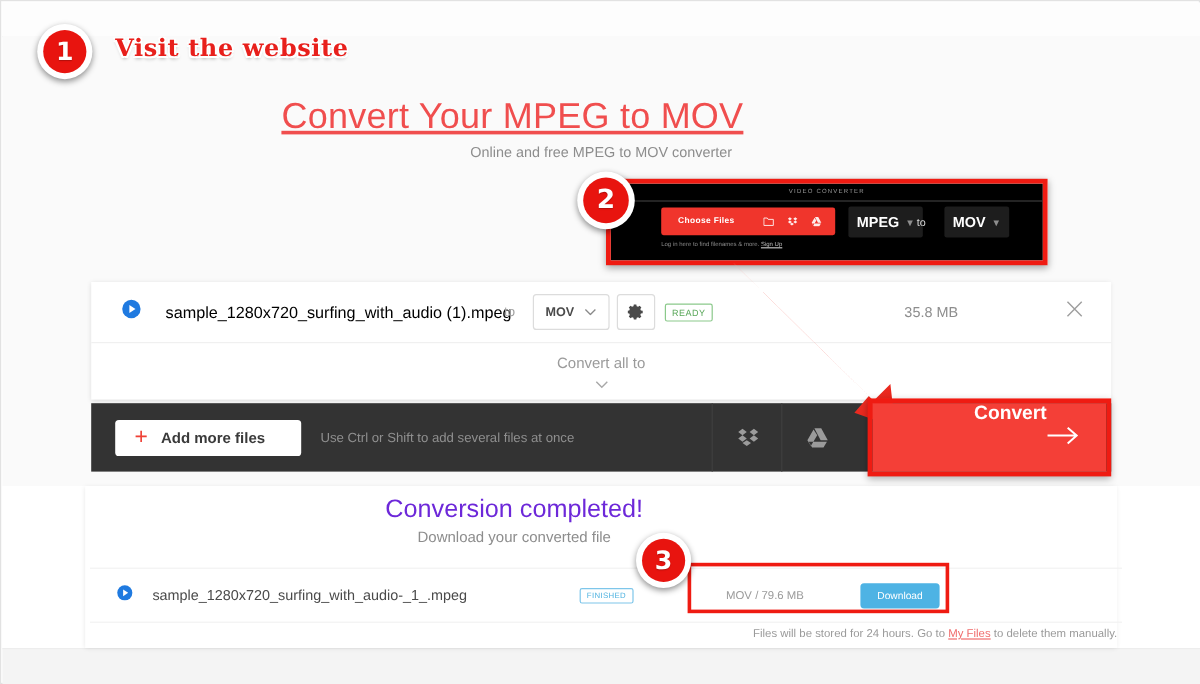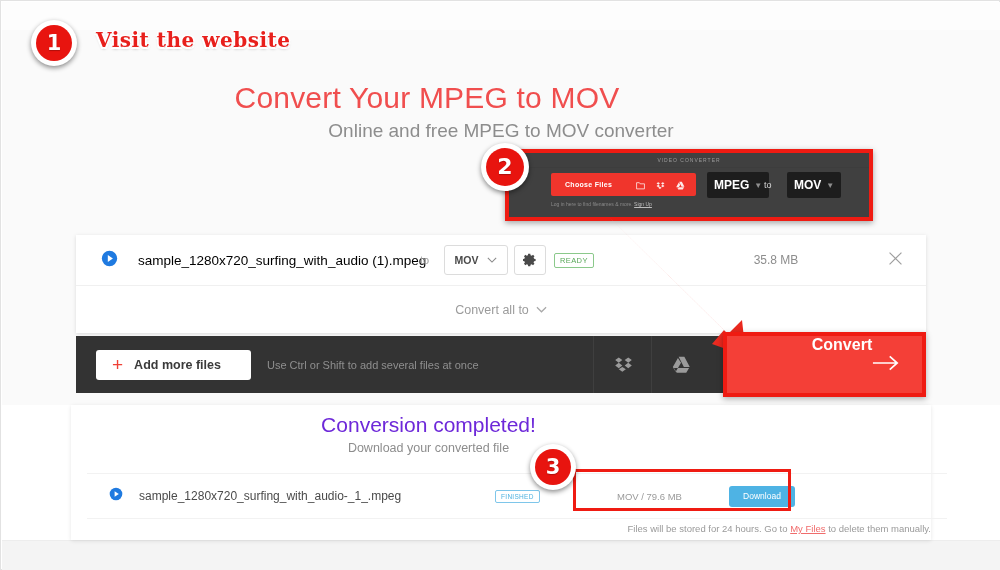--- a/index.html
+++ b/index.html
@@ -51,36 +51,36 @@
     color:#e8201c;
     text-shadow:
       -1.5px -1.5px 0 #fff, 1.5px -1.5px 0 #fff,
       -1.5px  1.5px 0 #fff, 1.5px  1.5px 0 #fff,
       0 2px 3px rgba(0,0,0,.28);
   }
 
   
   .hero-title{
     position:absolute;left:0;top:80px;width:852px;text-align:center;
-    font-size:30px;color:#f04e4e;font-weight:normal;letter-spacing:.2px;
+    font-size:30px;color:#f04e4e;font-weight:normal;letter-spacing:.2px;text-decoration:underline;
   }
   .hero-sub{
     position:absolute;left:0;top:119px;width:1000px;text-align:center;
-    font-size:19px;color:#8d8d8d;
+    font-size:12px;color:#8d8d8d;
   }
 
   
   .widget-hl{
     position:absolute;left:504px;top:148px;width:368px;height:72px;
     border:4px solid #ef1b12;box-sizing:border-box;z-index:20;
     box-shadow:0 2px 6px rgba(0,0,0,.35);
   }
   .widget{
     position:absolute;left:508px;top:152px;width:360px;height:64px;
-    background:#404040;z-index:19;overflow:hidden;
+    background:#000000;z-index:19;overflow:hidden;
   }
   .widget-tab{
     position:absolute;left:0;top:0;width:360px;height:14px;
     border-bottom:1px solid #3d3d3d;
     font-size:5px;color:#9a9a9a;letter-spacing:1px;
     text-align:center;line-height:14px;text-transform:uppercase;
   }
   .choose-btn{
     position:absolute;left:42px;top:20px;width:145px;height:23px;
     background:#f0352c;border-radius:2px;
@@ -129,21 +129,21 @@
   }
   .badge-ready{
     position:absolute;left:478px;
     border:1px solid #8bc98b;color:#5aa75a;background:#fff;
     font-size:7.5px;letter-spacing:.4px;padding:2px 5px;border-radius:2px;
   }
   .fsize{position:absolute;left:620px;width:160px;text-align:center;font-size:12px;color:#8d8d8d;}
   .xbtn{position:absolute;right:22px;display:block;}
   .convert-all{
     height:47px;display:flex;align-items:center;justify-content:center;
-    gap:7px;font-size:12.5px;color:#9b9b9b;
+    gap:7px;font-size:12.5px;color:#9b9b9b;flex-direction:column;
   }
 
   
   .toolbar{
     position:absolute;left:75px;top:335px;width:850px;height:57px;
     background:#333333;display:flex;align-items:center;
   }
   .addbtn{
     margin-left:20px;width:155px;height:30px;background:#fff;border-radius:3px;
     display:flex;align-items:center;gap:11px;padding-left:16px;box-sizing:border-box;
@@ -176,21 +176,21 @@
   }
   .done-title{
     position:absolute;left:0;top:8px;width:715px;text-align:center;
     font-size:21px;color:#6d28d9;
   }
   .done-sub{
     position:absolute;left:0;top:36px;width:715px;text-align:center;
     font-size:12.5px;color:#8d8d8d;
   }
   .done-row{
-    position:absolute;left:16px;top:68px;width:860px;height:44px;
+    position:absolute;left:4px;top:68px;width:860px;height:44px;
     display:flex;align-items:center;border-top:1px solid #f2f2f2;border-bottom:1px solid #f2f2f2;
   }
   .done-row .play-ic{margin-left:22px;}
   .done-row .fname{margin-left:16px;font-size:12px;color:#4a4a4a;}
   .badge-finished{
     position:absolute;left:408px;
     border:1px solid #7ec6ea;color:#4eb2e0;background:#fff;
     font-size:6.5px;letter-spacing:.3px;padding:2px 5px;border-radius:2px;
   }
   .out-size{position:absolute;left:530px;font-size:9.5px;color:#9a9a9a;}

